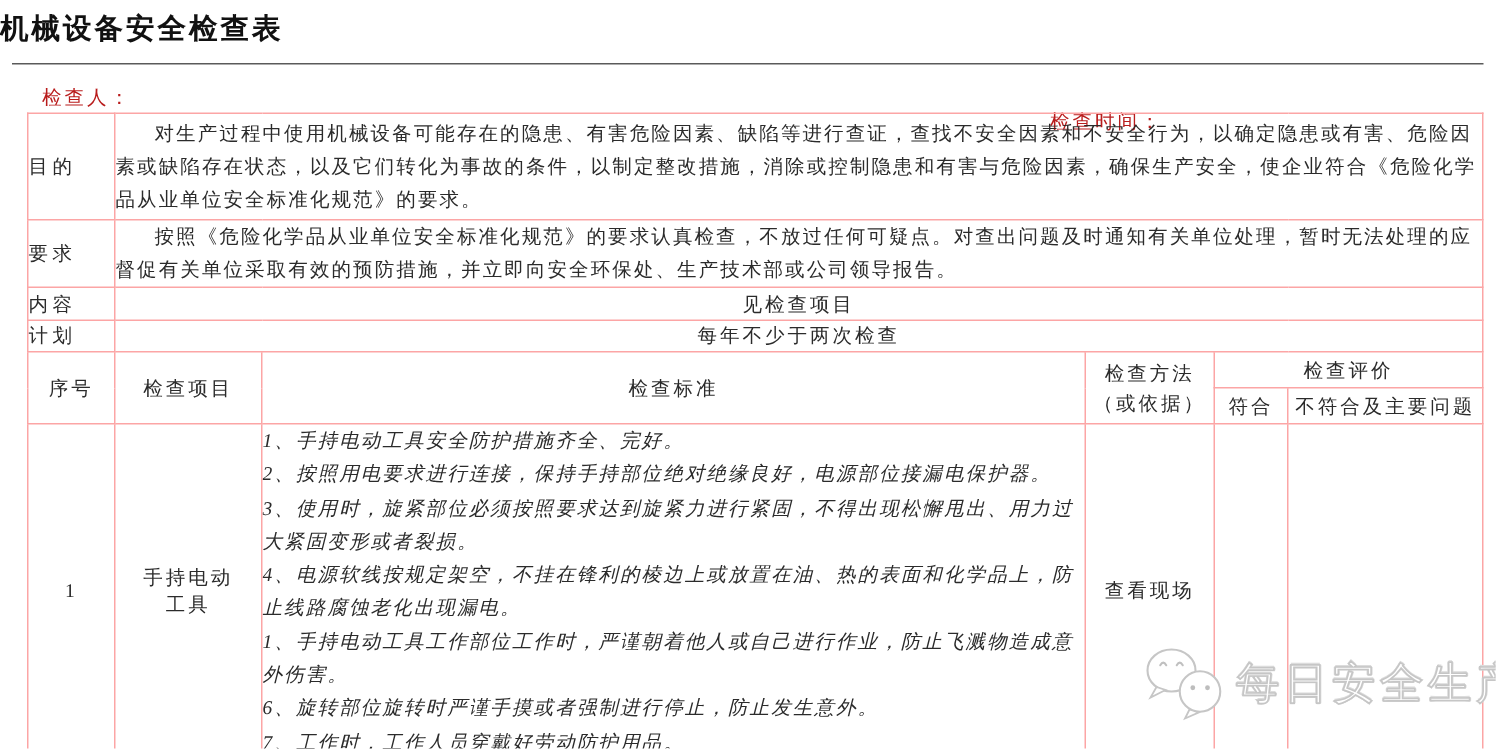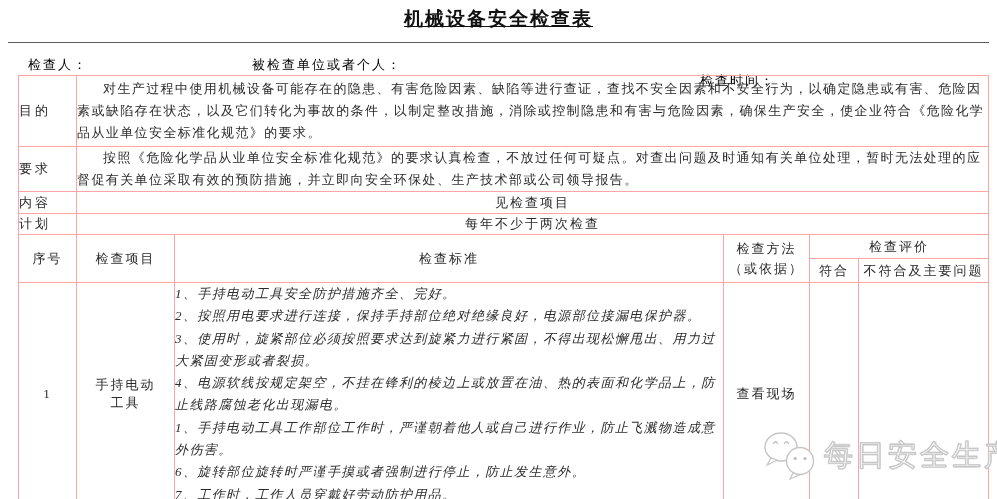--- a/index.html
+++ b/index.html
@@ -8,32 +8,32 @@
     background: #ffffff;
     overflow: hidden;
     font-family: "Liberation Serif", "DejaVu Serif", serif;
     color: #2b2b2b;
     position: relative;
   }
   .page { position: relative; width: 997px; height: 499px; }
 
   .title {
     position: absolute; top: 6px; left: 0; right: 0;
-    text-align: center;
-    font-size: 19px; font-weight: 700; letter-spacing: 2px; color: #111; text-decoration: underline;
+    text-align: left;
+    font-size: 19px; font-weight: 700; letter-spacing: 2px; color: #111;
   }
 
   .top-rule {
     position: absolute; left: 8px; top: 42px; width: 981px; height: 0;
     border-top: 1px solid #5a5a5a;
   }
 
   .info-bar {
     position: absolute; top: 56px; left: 0; width: 997px; height: 18px;
-    font-size: 13px; letter-spacing: 2px; color: #000000;
+    font-size: 13px; letter-spacing: 2px; color: #b91c1c;
   }
   .info-bar .inspector { position: absolute; left: 28px; }
   .info-bar .unit      { position: absolute; left: 252px; }
   .info-bar .time      { position: absolute; left: 700px; margin-top: 16px; }
 
   table.sheet {
     position: absolute; left: 18px; top: 75px;
     width: 970px;
     border-collapse: collapse; table-layout: fixed;
     font-size: 13px; color: #2b2b2b;
@@ -82,21 +82,20 @@
 <body>
 
 <div class="page">
 
   <div class="title">机械设备安全检查表</div>
 
   <div class="top-rule"></div>
 
   <div class="info-bar">
     <span class="inspector">检查人：</span>
-    <span class="unit">被检查单位或者个人：</span>
     <span class="time">检查时间：</span>
   </div>
 
   <table class="sheet">
     <colgroup>
       <col style="width:58px">
         <col style="width:98px">
         <col style="width:549px">
       <col style="width:86px">
         <col style="width:49px">

